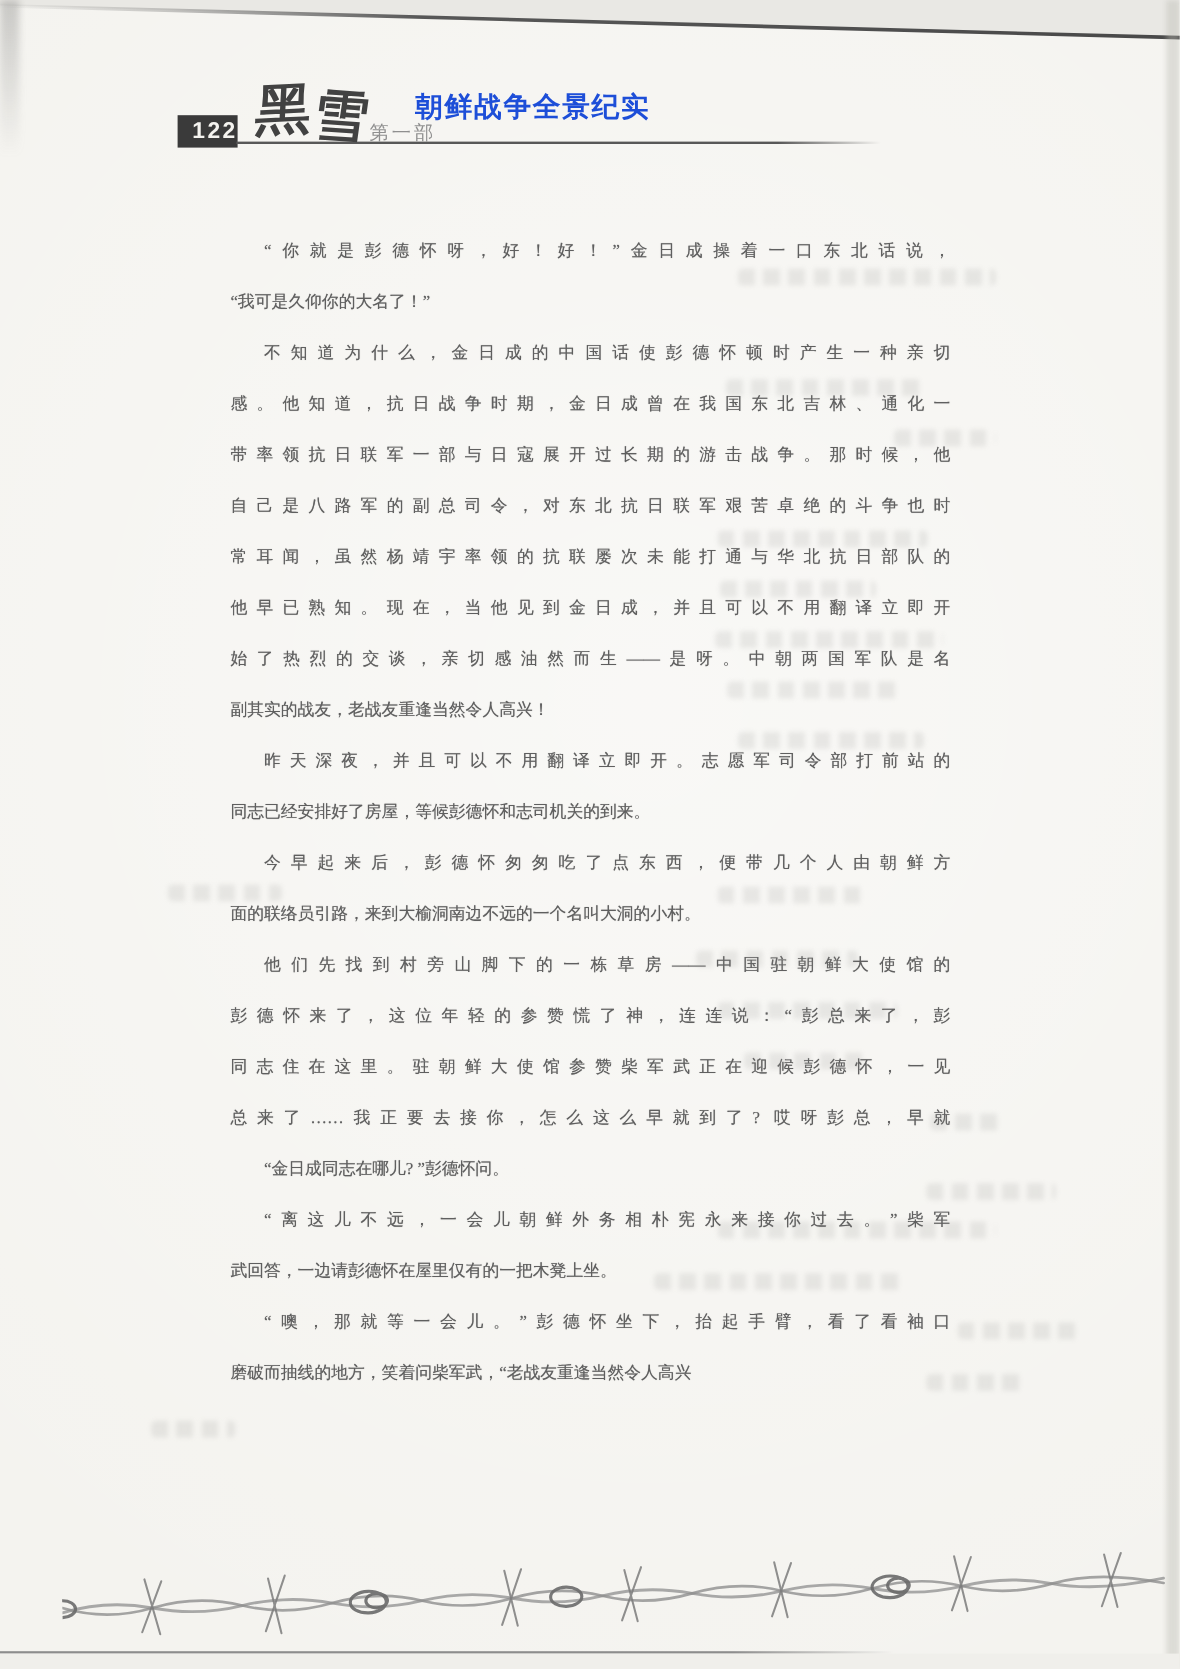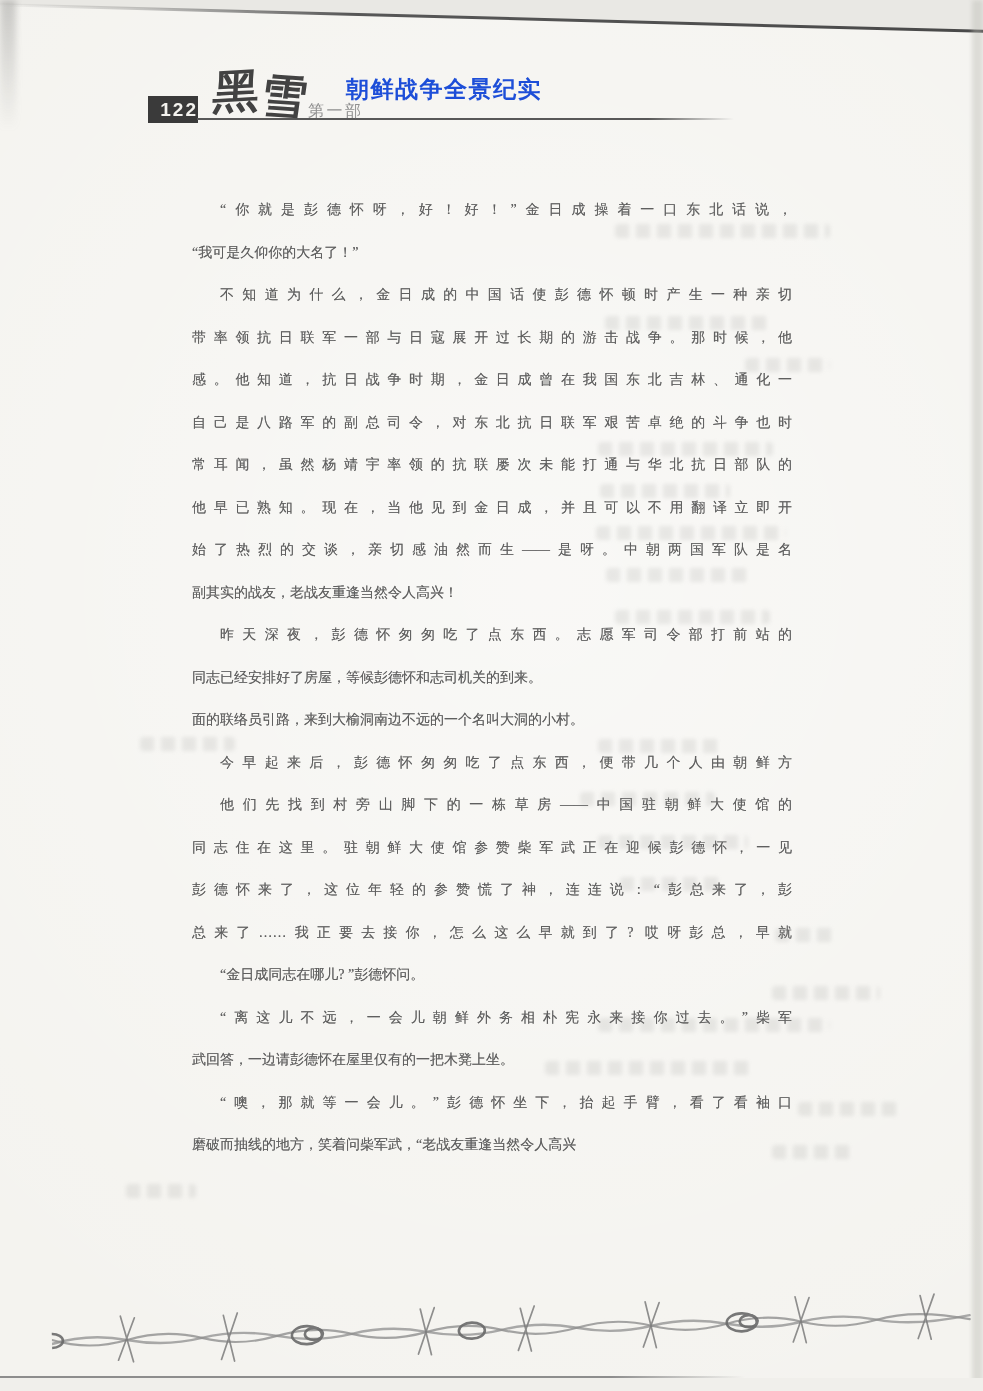--- a/index.html
+++ b/index.html
@@ -72,34 +72,34 @@
 <div class="abs" id="page-number-badge">122</div>
 <div class="abs" id="header-rule"></div>
 <div class="abs" id="logo"><span class="g1">黑</span><span class="g2">雪</span></div>
 <div class="abs" id="book-title">朝鲜战争全景纪实</div>
 <div class="abs" id="part-label">第一部</div>
 
 <div class="abs" id="body-text">
     <div class="line indent">“你就是彭德怀呀，好！好！”金日成操着一口东北话说，</div>
     <div class="line last">“我可是久仰你的大名了！”</div>
     <div class="line indent">不知道为什么，金日成的中国话使彭德怀顿时产生一种亲切</div>
+    <div class="line">感。他知道，抗日战争时期，金日成曾在我国东北吉林、通化一</div>
     <div class="line">带率领抗日联军一部与日寇展开过长期的游击战争。那时候，他</div>
-    <div class="line">感。他知道，抗日战争时期，金日成曾在我国东北吉林、通化一</div>
     <div class="line">自己是八路军的副总司令，对东北抗日联军艰苦卓绝的斗争也时</div>
     <div class="line">常耳闻，虽然杨靖宇率领的抗联屡次未能打通与华北抗日部队的</div>
     <div class="line">他早已熟知。现在，当他见到金日成，并且可以不用翻译立即开</div>
     <div class="line">始了热烈的交谈，亲切感油然而生——是呀。中朝两国军队是名</div>
     <div class="line last">副其实的战友，老战友重逢当然令人高兴！</div>
-    <div class="line indent">昨天深夜，彭德怀匆匆吃了点东西。志愿军司令部打前站的</div>
+    <div class="line indent">昨天深夜，并且可以不用翻译立即开。志愿军司令部打前站的</div>
     <div class="line last">同志已经安排好了房屋，等候彭德怀和志司机关的到来。</div>
+    <div class="line indent">今早起来后，彭德怀匆匆吃了点东西，便带几个人由朝鲜方</div>
     <div class="line last">面的联络员引路，来到大榆洞南边不远的一个名叫大洞的小村。</div>
-    <div class="line indent">今早起来后，彭德怀匆匆吃了点东西，便带几个人由朝鲜方</div>
     <div class="line indent">他们先找到村旁山脚下的一栋草房——中国驻朝鲜大使馆的</div>
+    <div class="line">彭德怀来了，这位年轻的参赞慌了神，连连说：“彭总来了，彭</div>
     <div class="line">同志住在这里。驻朝鲜大使馆参赞柴军武正在迎候彭德怀，一见</div>
-    <div class="line">彭德怀来了，这位年轻的参赞慌了神，连连说：“彭总来了，彭</div>
     <div class="line">总来了……我正要去接你，怎么这么早就到了? 哎呀彭总，早就</div>
     <div class="line indent last">“金日成同志在哪儿? ”彭德怀问。</div>
     <div class="line indent">“离这儿不远，一会儿朝鲜外务相朴宪永来接你过去。”柴军</div>
     <div class="line last">武回答，一边请彭德怀在屋里仅有的一把木凳上坐。</div>
     <div class="line indent">“噢，那就等一会儿。”彭德怀坐下，抬起手臂，看了看袖口</div>
     <div class="line last">磨破而抽线的地方，笑着问柴军武，“老战友重逢当然令人高兴</div>
   </div>
 
 <div class="smudge" style="left:615px;top:224px;width:215px;"></div>
 <div class="smudge" style="left:605px;top:316px;width:165px;"></div>

